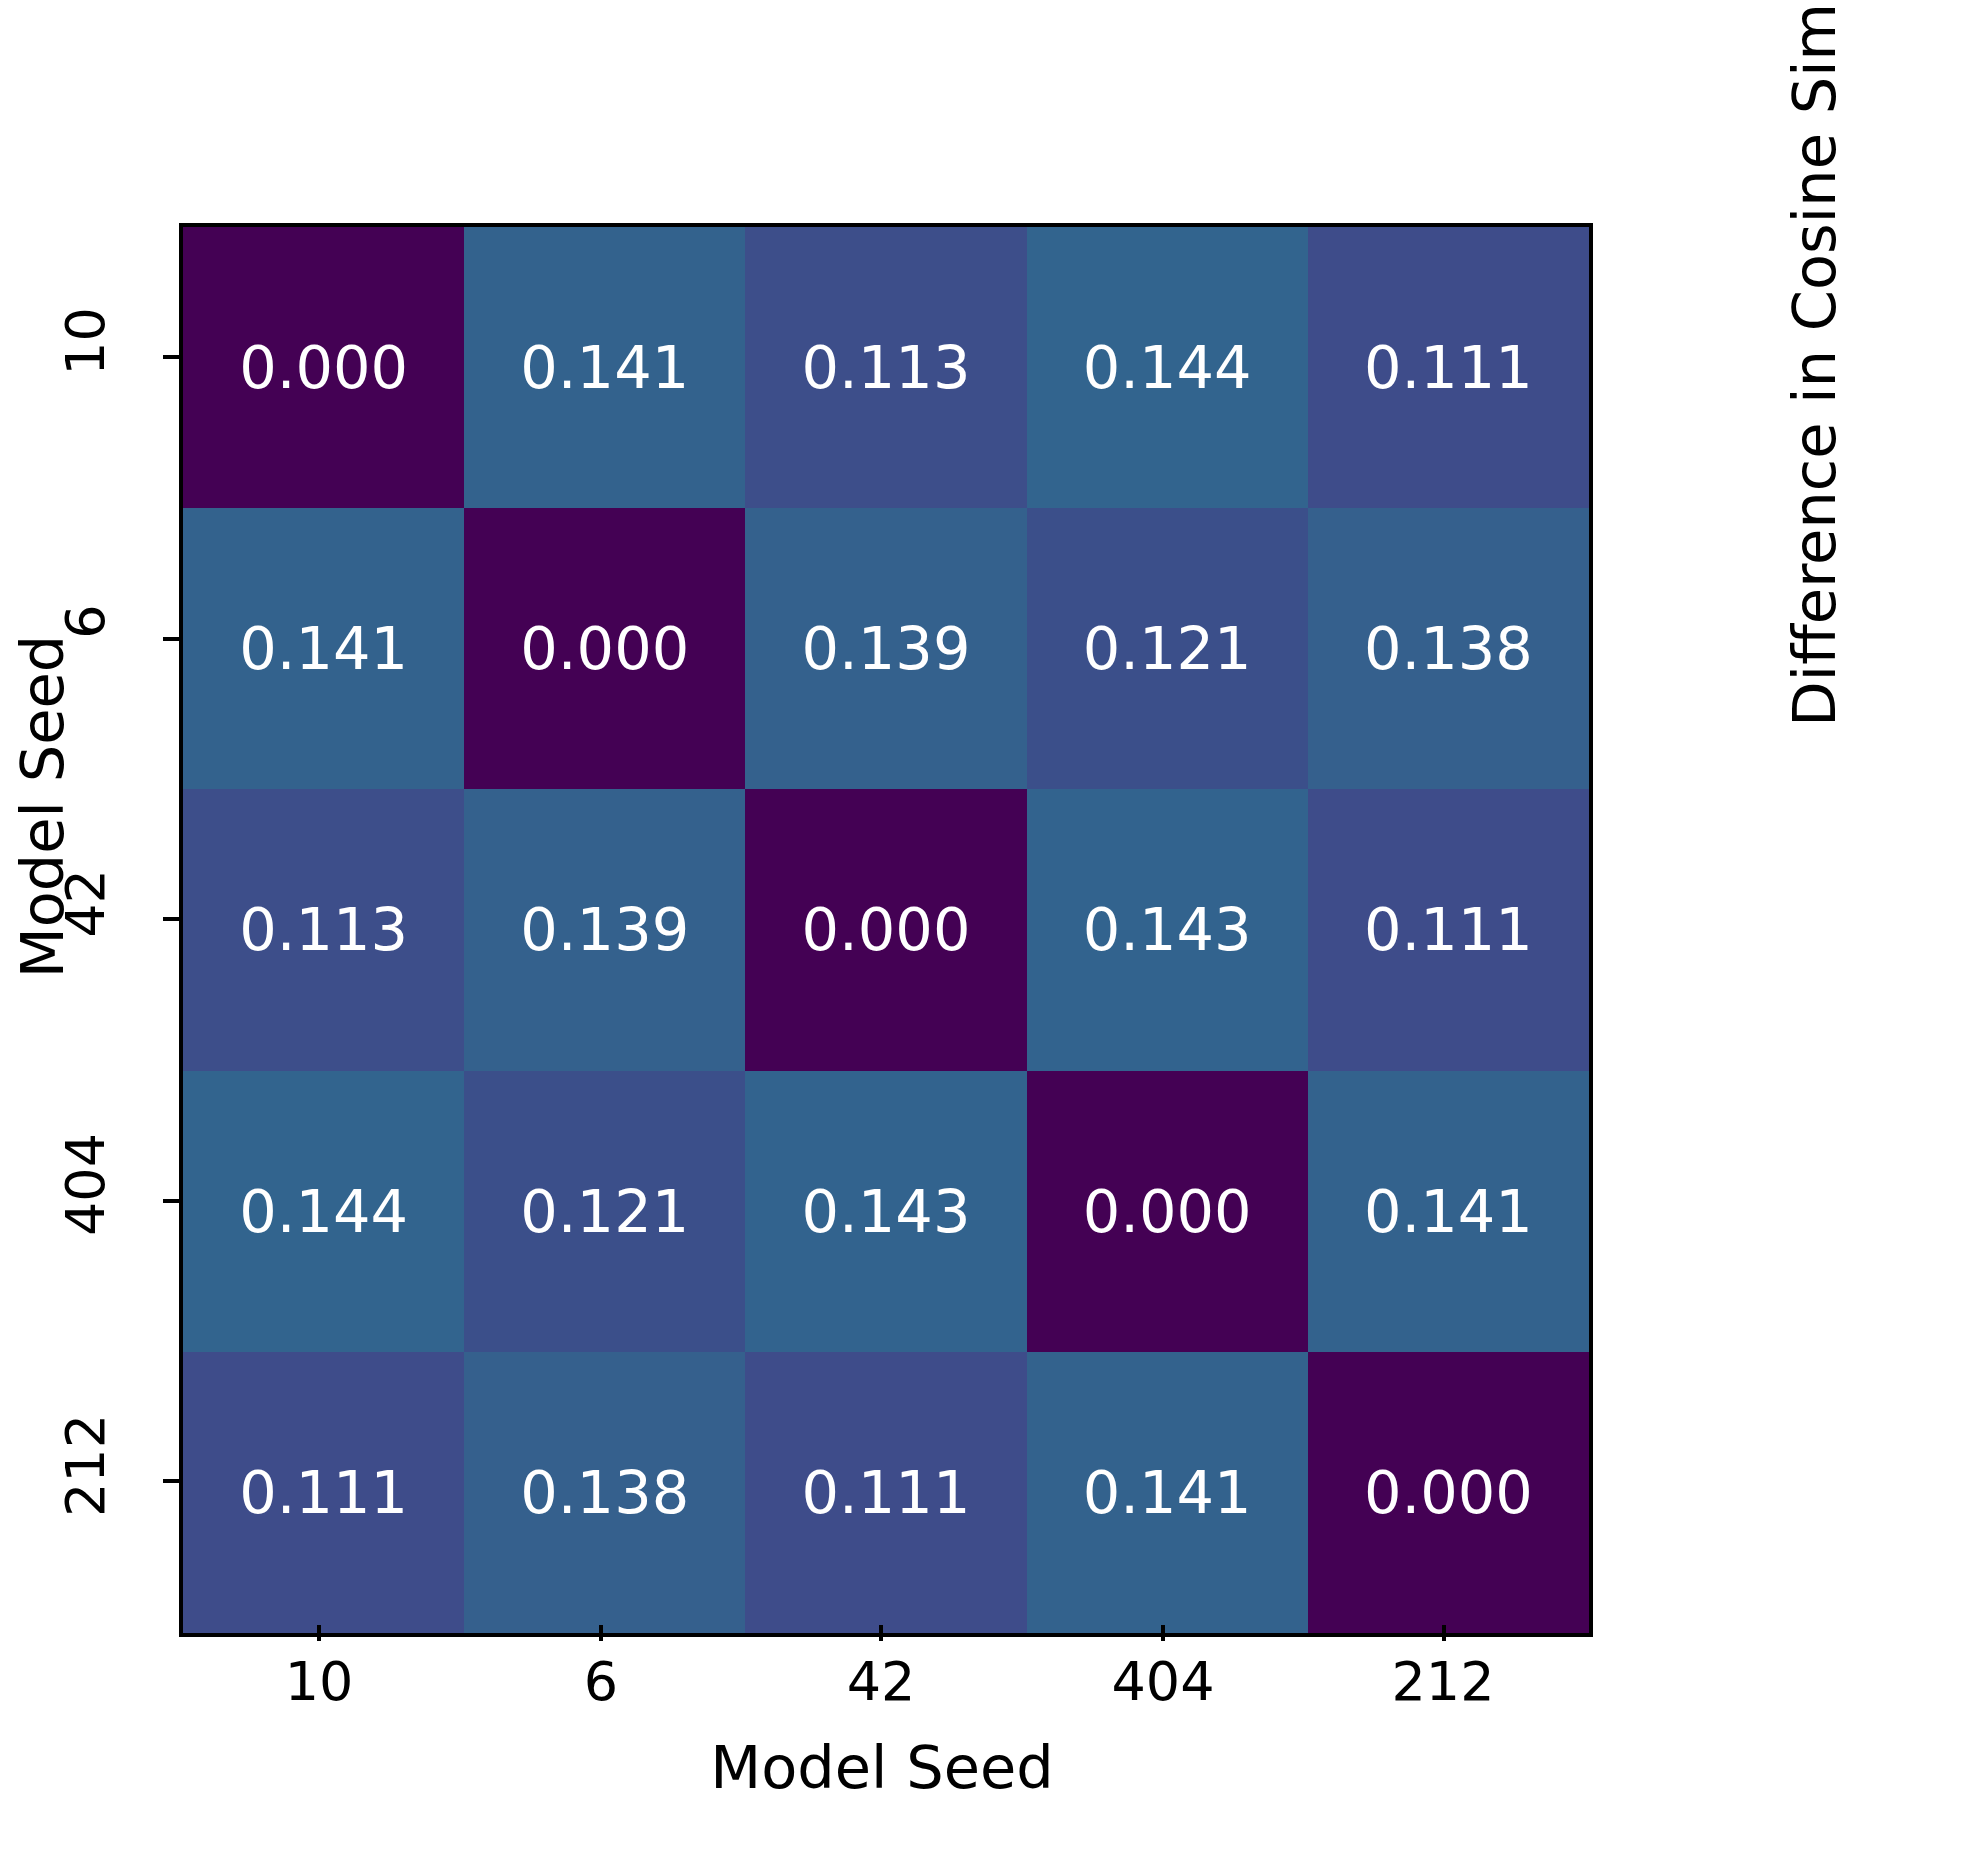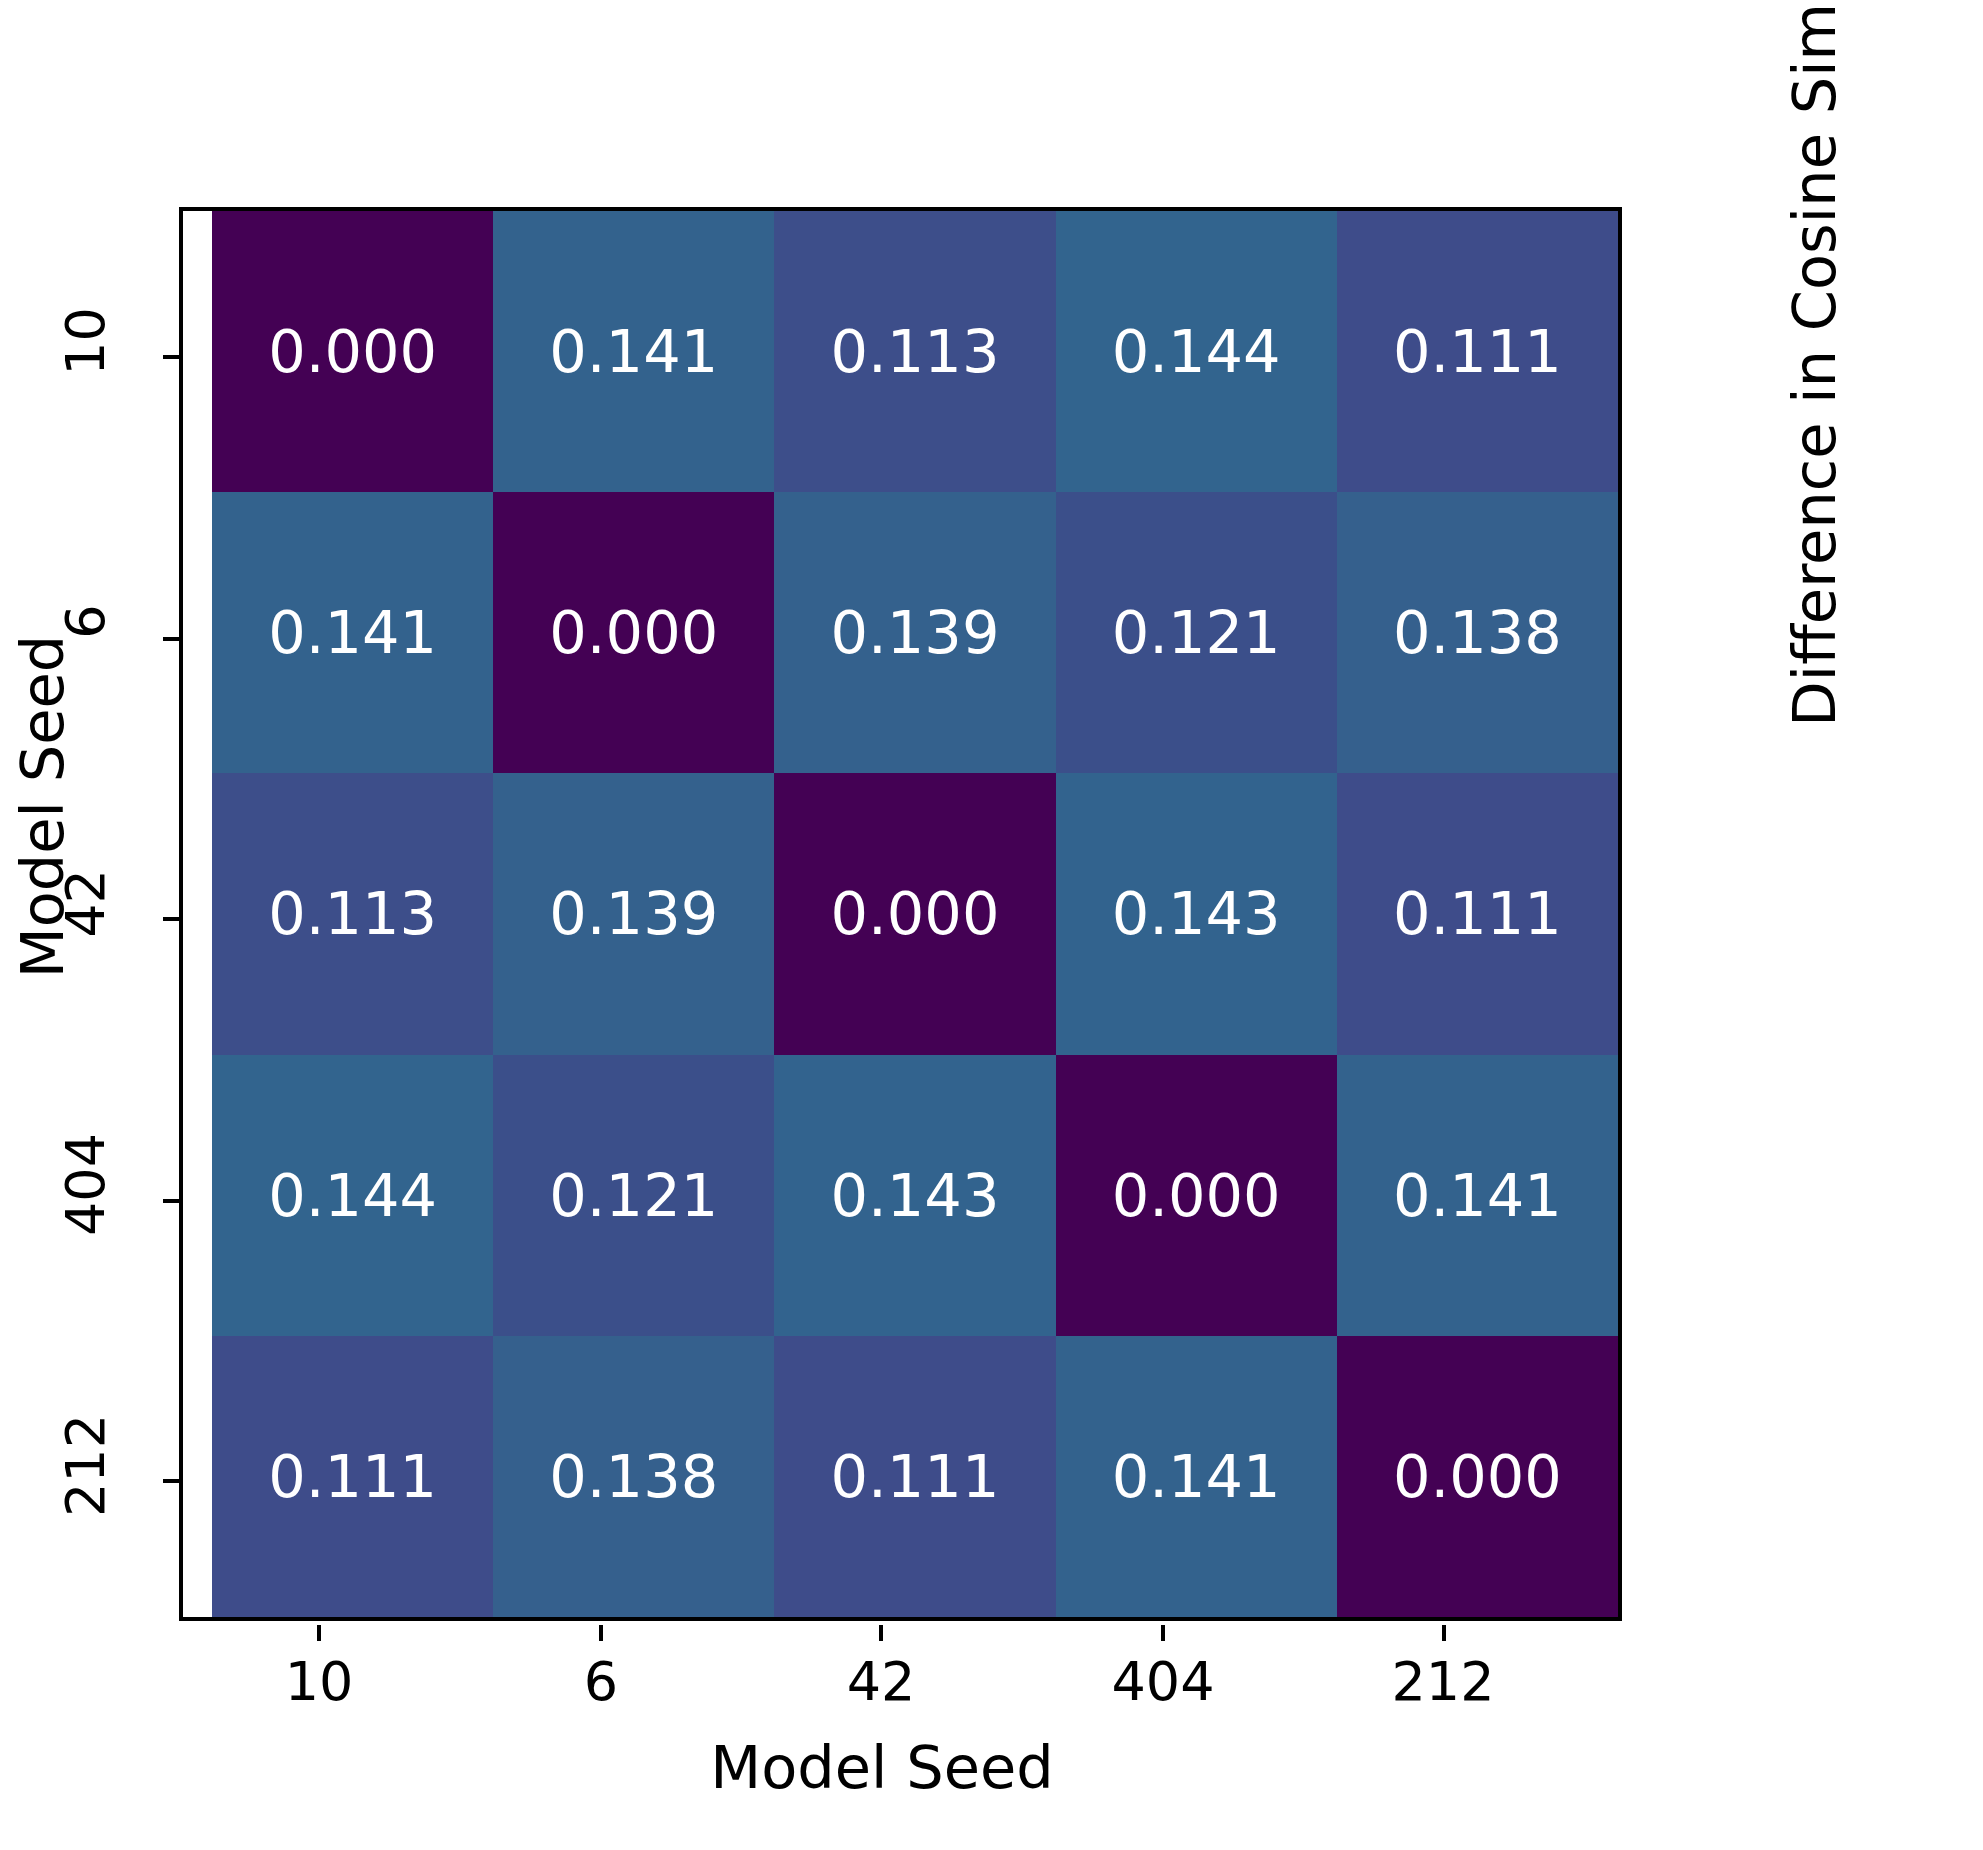--- a/index.html
+++ b/index.html
@@ -67,29 +67,28 @@
     text-align: center;
     font-size: 59px;
     color: #000;
     white-space: nowrap;
   }
 
   
   #heatmap {
     position: absolute;
     left: 179px;
-    top: 207px;
+    top: 223px;
     width: 1406px;
     height: 1406px;
     border: 4.7px solid #000;
     box-sizing: content-box;
     display: grid;
     grid-template-columns: repeat(5, 1fr);
     grid-template-rows: repeat(5, 1fr);
-    padding-left: 29px;
   }
   .cell {
     position: relative;
     display: flex;
     align-items: center;
     justify-content: center;
   }
   .cell-text {
     font-size: 59px;
     color: #ffffff;

